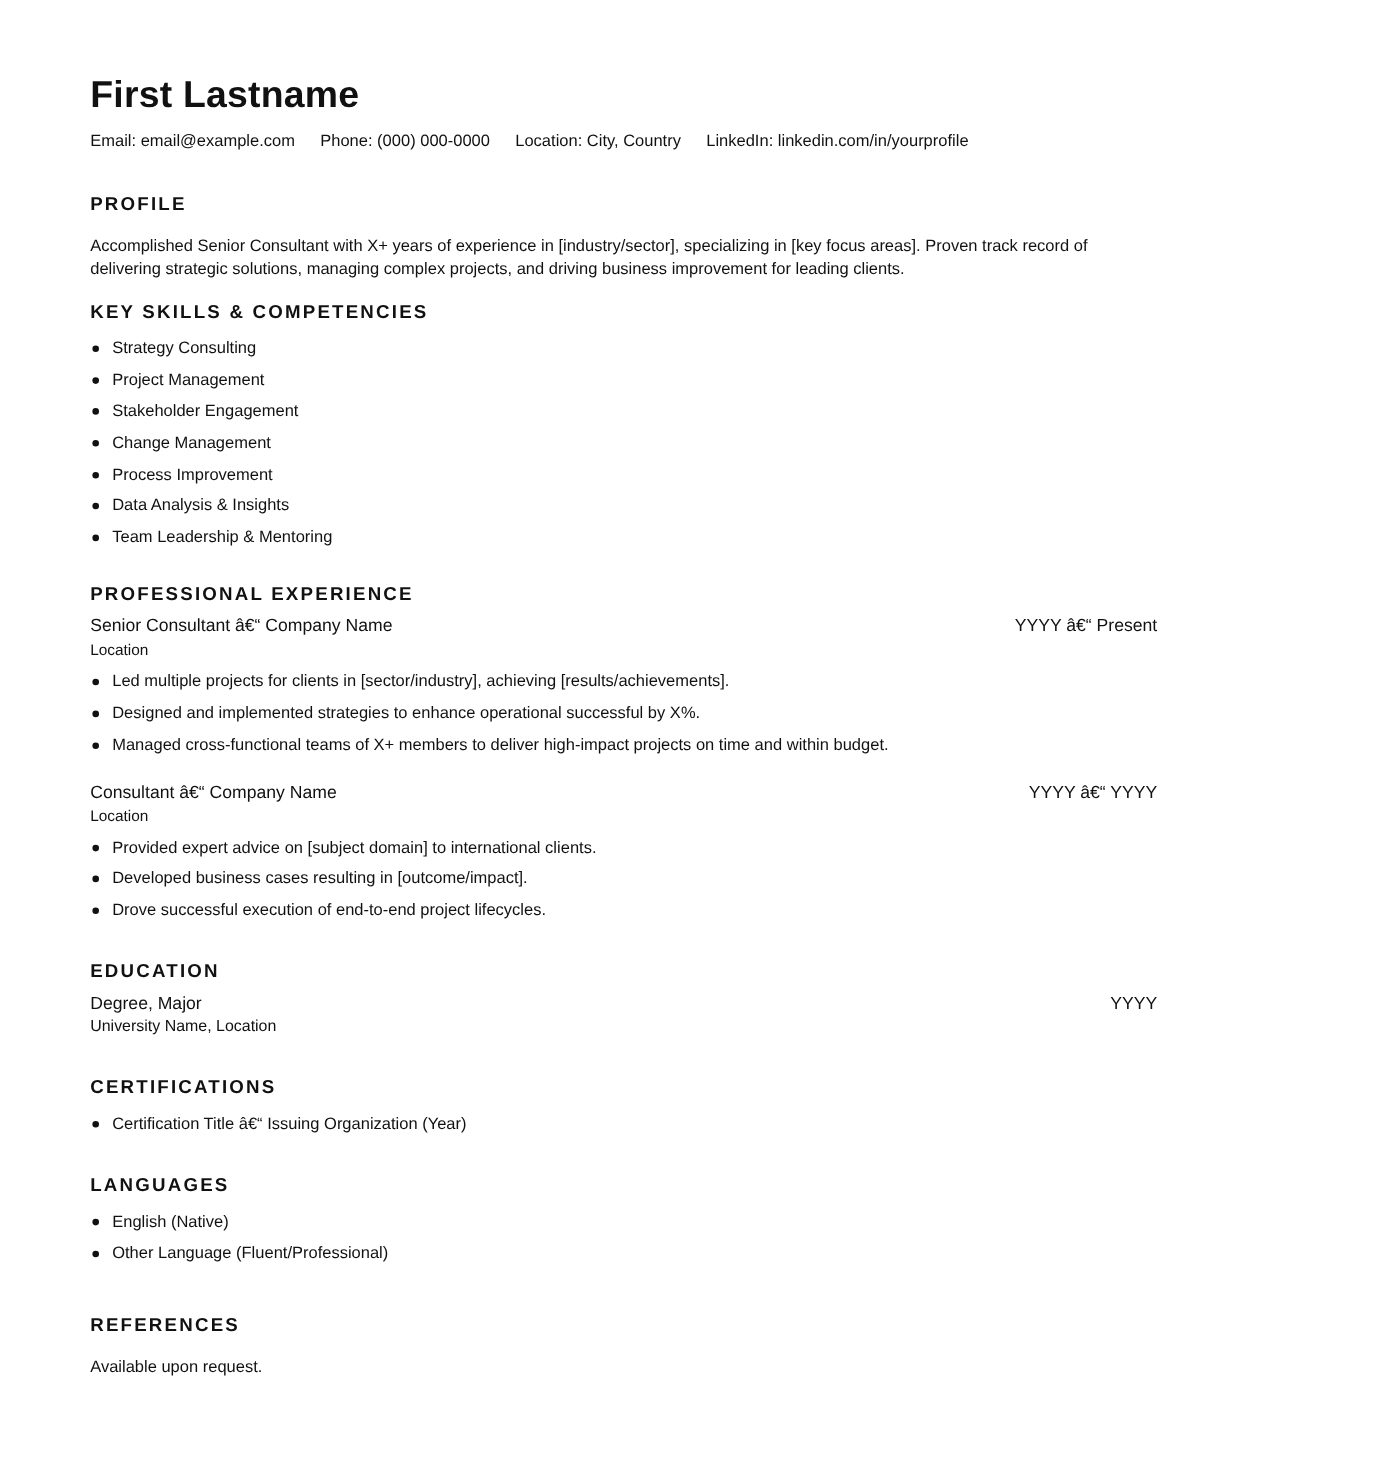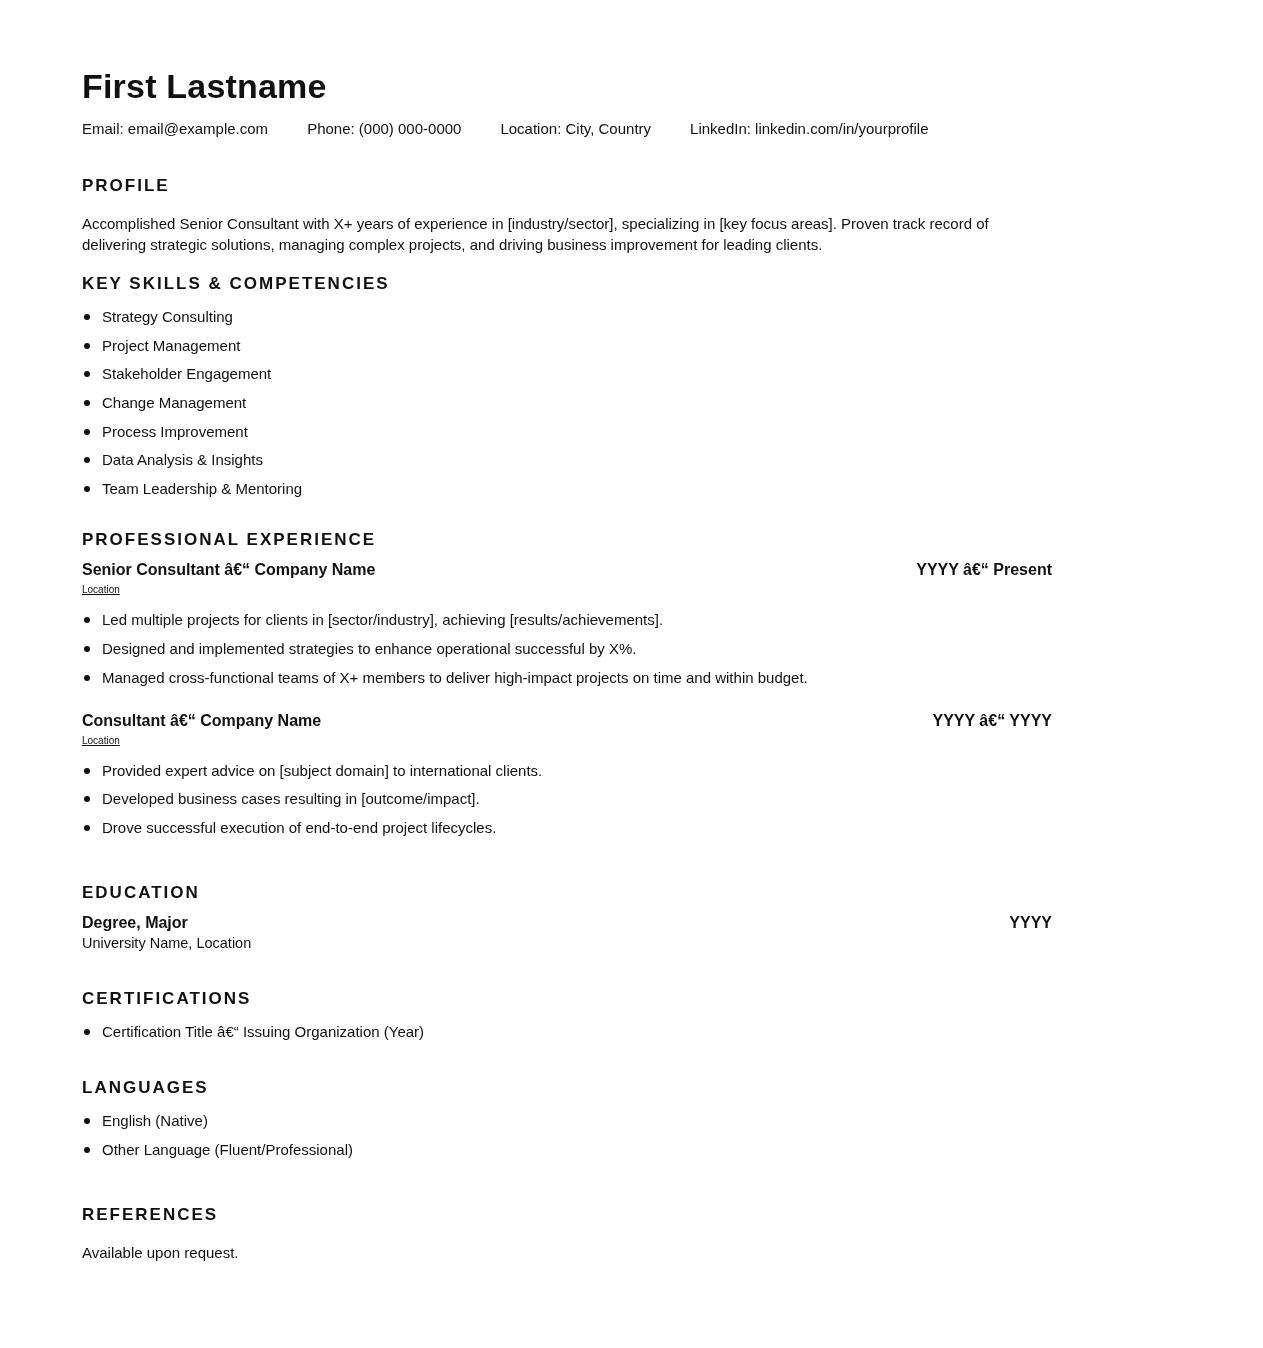--- a/index.html
+++ b/index.html
@@ -3,37 +3,37 @@
 <meta charset="utf-8">
 <style>
   html, body { margin: 0; padding: 0; background: #ffffff; }
   body {
     width: 1263px; min-height: 1348px;
     font-family: "Liberation Sans", "DejaVu Sans", sans-serif;
     color: #111111;
   }
   .page { padding: 64px 81px 60px 82px; box-sizing: border-box; width: 1133px; }
   .name { font-size: 34px; font-weight: 700; margin: 0; line-height: 44px; letter-spacing: 0.2px; }
-  .contact { margin-top: 11px; font-size: 15px; line-height: 20px; display: flex; gap: 39px; }
+  .contact { margin-top: 11px; font-size: 15px; line-height: 20px; display: flex; gap: 23px; }
   .section { margin-top: 34px; }
   .section-title {
     font-size: 17px; font-weight: 700; letter-spacing: 2px; text-transform: uppercase;
     margin: 0 0 12px 0; line-height: 22px;
   }
   .para { font-size: 15px; line-height: 21px; margin: 0; }
   ul.bullets { list-style: none; margin: 0; padding: 0; }
   ul.bullets li { position: relative; padding-left: 20px; font-size: 15px; line-height: 20px; margin-bottom: 8.7px; }
   ul.bullets li::before {
     content: ""; position: absolute; left: 2px; top: 7px; width: 6px; height: 6px; border-radius: 50%; background: #111;
   }
   .job { margin-top: 0; }
   .job + .job { margin-top: 21px; }
   .job-head { display: flex; justify-content: space-between; align-items: baseline; }
-  .job-title, .job-dates { font-size: 16px; font-weight: 700; line-height: 21px; }
-  .job-loc { font-size: 10px; line-height: 20px; margin-bottom: 10px; text-decoration: underline; }
+  .job-title, .job-dates { font-size: 16px; font-weight: 400; line-height: 21px; }
+  .job-loc { font-size: 14px; line-height: 20px; margin-bottom: 10px; }
   .edu-sub { font-size: 14.5px; line-height: 20px; }
 </style>
 </head>
 <body>
 
 <div class="page">
 
   <h1 class="name">First Lastname</h1>
   <div class="contact">
     <span>Email: email@example.com</span>
@@ -83,21 +83,21 @@
       </div>
       <div class="job-loc">Location</div>
       <ul class="bullets">
         <li>Provided expert advice on [subject domain] to international clients.</li>
         <li>Developed business cases resulting in [outcome/impact].</li>
         <li>Drove successful execution of end-to-end project lifecycles.</li>
       </ul>
     </div>
   </div>
 
-  <div class="section" style="margin-top:44px;">
+  <div class="section" style="margin-top:34px;">
     <h2 class="section-title" style="margin-bottom:8px;">EDUCATION</h2>
     <div class="job-head">
       <span class="job-title">Degree, Major</span>
       <span class="job-dates">YYYY</span>
     </div>
     <div class="edu-sub">University Name, Location</div>
   </div>
 
   <div class="section" style="margin-top:35px;">
     <h2 class="section-title">CERTIFICATIONS</h2>

